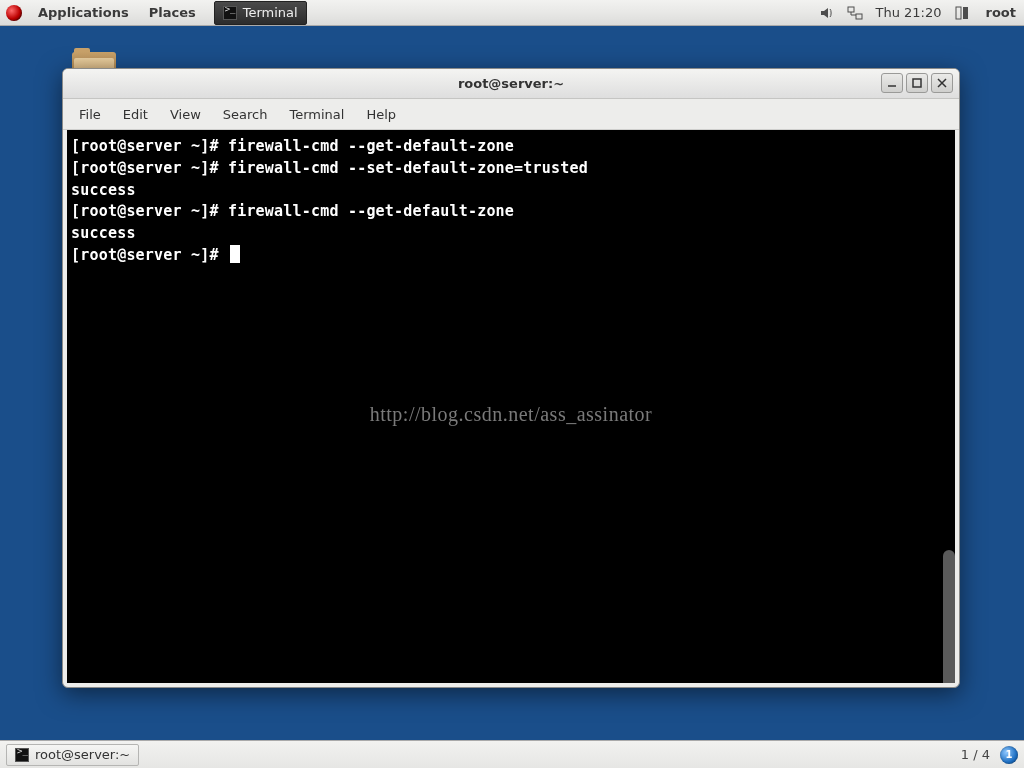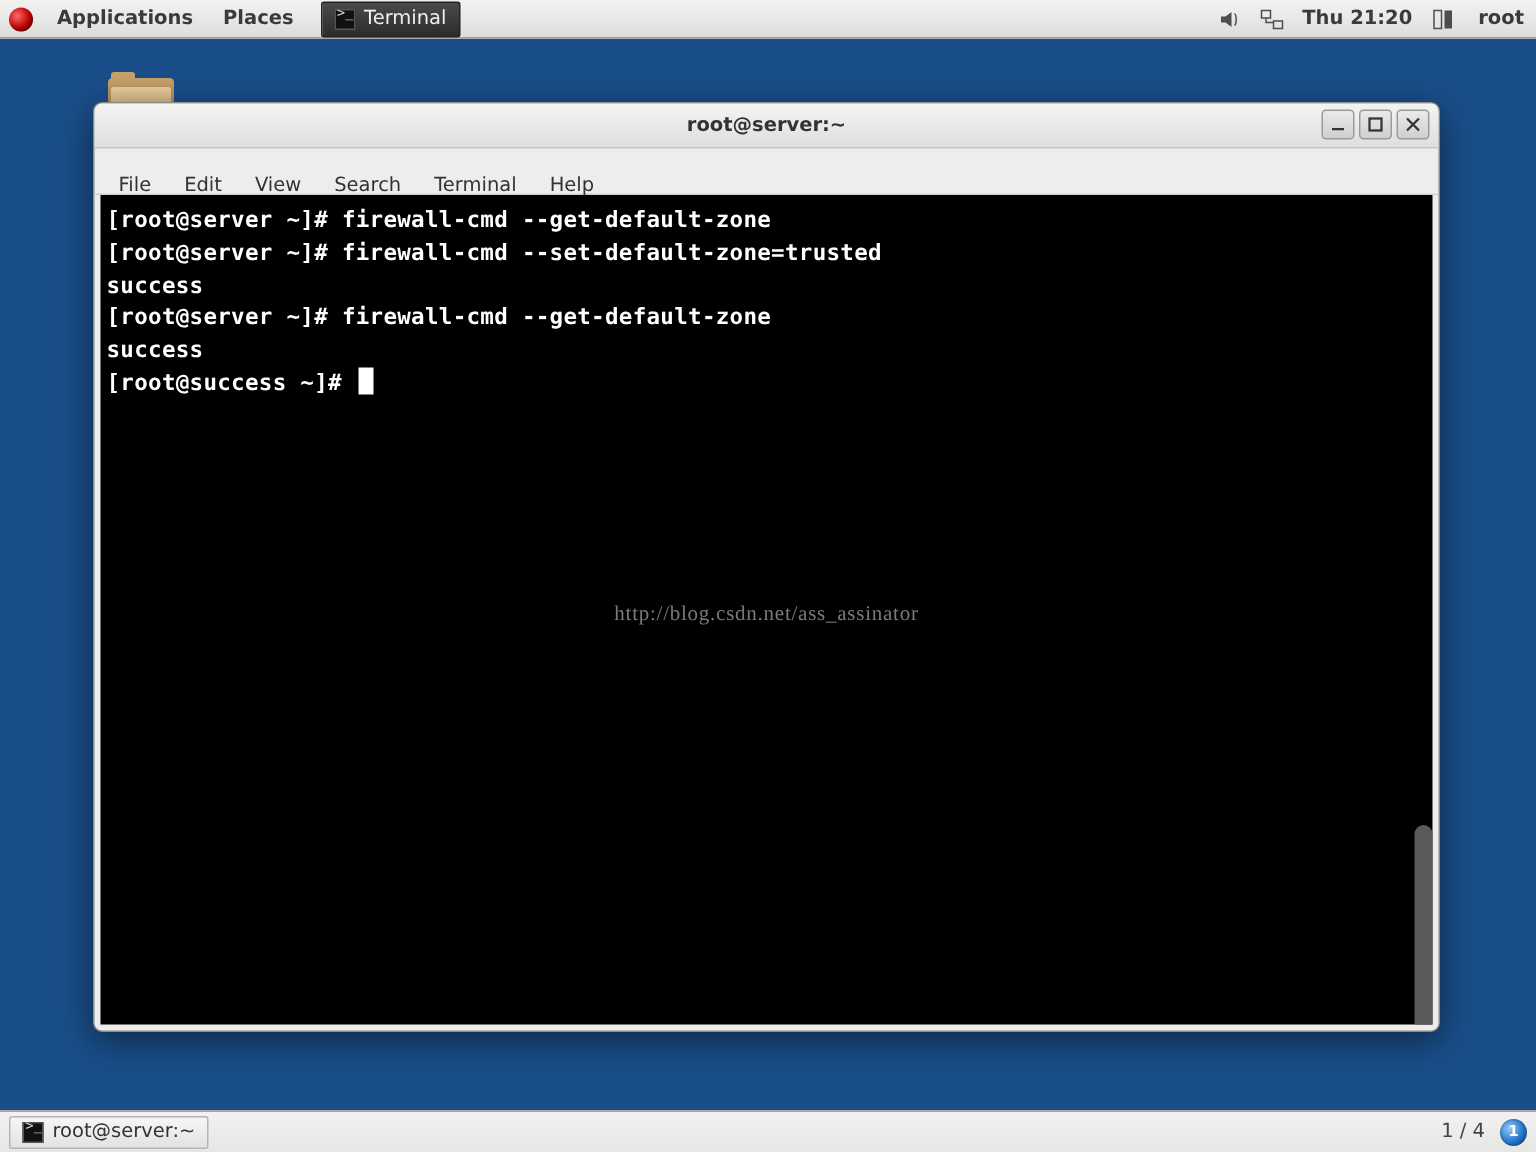--- a/index.html
+++ b/index.html
@@ -63,21 +63,21 @@
   color: #ddd;
   font-family: monospace;
 }
 .spacer { flex: 1; }
 .tray {
   display: flex;
   align-items: center;
   gap: 12px;
   padding-right: 2px;
 }
-.tray .clock { font-weight: bold; }
+.tray .clock { font-weight: normal; }
 .tray svg { width: 16px; height: 16px; opacity: .85; }
 .userbox { display: flex; align-items: center; gap: 16px; font-weight: bold; }
 
 
 .desktop-folder {
   position: absolute;
   top: 48px; left: 72px;
   width: 44px; height: 32px;
 }
 .desktop-folder .back {
@@ -137,20 +137,21 @@
   border: 1px solid #9a9a98;
   border-radius: 3px;
   display: flex; align-items: center; justify-content: center;
   cursor: default;
 }
 .wc svg { width: 10px; height: 10px; stroke: #333; stroke-width: 1.5; fill: none; }
 
 .menubar {
   height: 26px;
   display: flex;
+  align-items: center;
   padding: 15px 6px;
   gap: 2px;
   border-bottom: 1px solid #cfcfcd;
   color: #333;
 }
 .menubar .m { padding: 2px 10px; cursor: default; }
 
 .term {
   flex: 1;
   background: #000;
@@ -172,21 +173,21 @@
   background: #fff;
   vertical-align: -3px;
   margin-left: 2px;
 }
 .watermark {
   position: absolute;
   left: 50%; top: 270px;
   transform: translateX(-50%);
   color: #7a7a7a;
   font-family: "Nimbus Roman", "Times New Roman", serif;
-  font-size: 14px;
+  font-size: 20px;
   font-weight: normal;
   letter-spacing: .5px;
   pointer-events: none;
 }
 .term-scrollbar {
   position: absolute;
   right: 0; top: 420px;
   width: 12px; height: 150px;
   background: #5a5a5a;
   border-radius: 6px;
@@ -311,21 +312,21 @@
     <span class="m">Search</span>
     <span class="m">Terminal</span>
     <span class="m">Help</span>
   </div>
   <div class="term">
     <div class="line">[root@server ~]# firewall-cmd --get-default-zone</div>
     <div class="line">[root@server ~]# firewall-cmd --set-default-zone=trusted</div>
     <div class="line">success</div>
     <div class="line">[root@server ~]# firewall-cmd --get-default-zone</div>
     <div class="line">success</div>
-    <div class="line"><span>[root@success ~]# </span><span class="cursor"></span></div>
+    <div class="line"><span>[root@server ~]# </span><span class="cursor"></span></div>
     <div class="watermark">http://blog.csdn.net/ass_assinator</div>
     <div class="term-scrollbar"></div>
   </div>
 </div>
 
 <div class="bottom-panel">
   <div class="taskbtn">
     <span class="ticon"></span>
     <span>root@server:~</span>
   </div>

